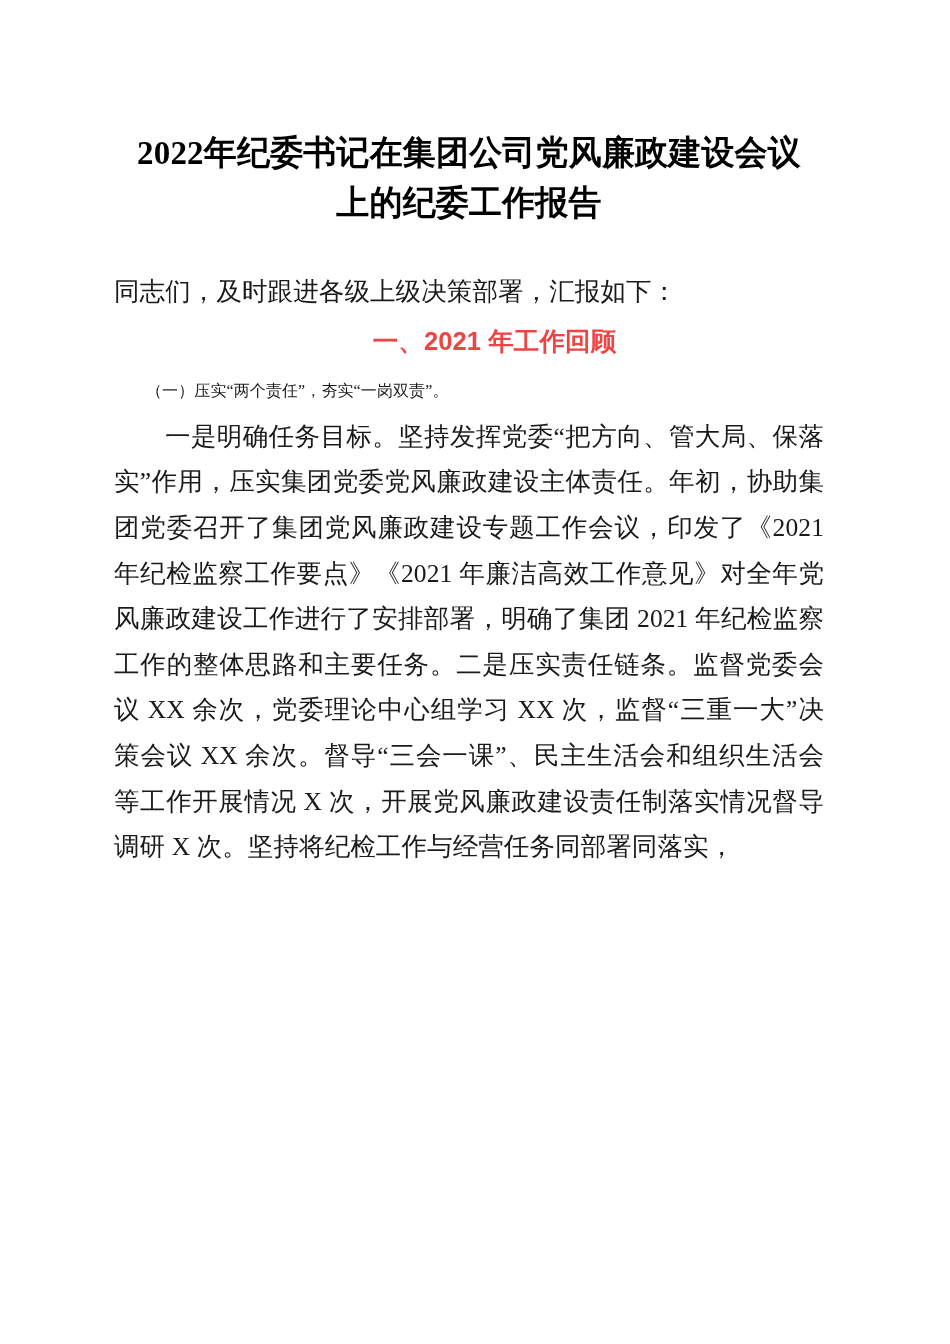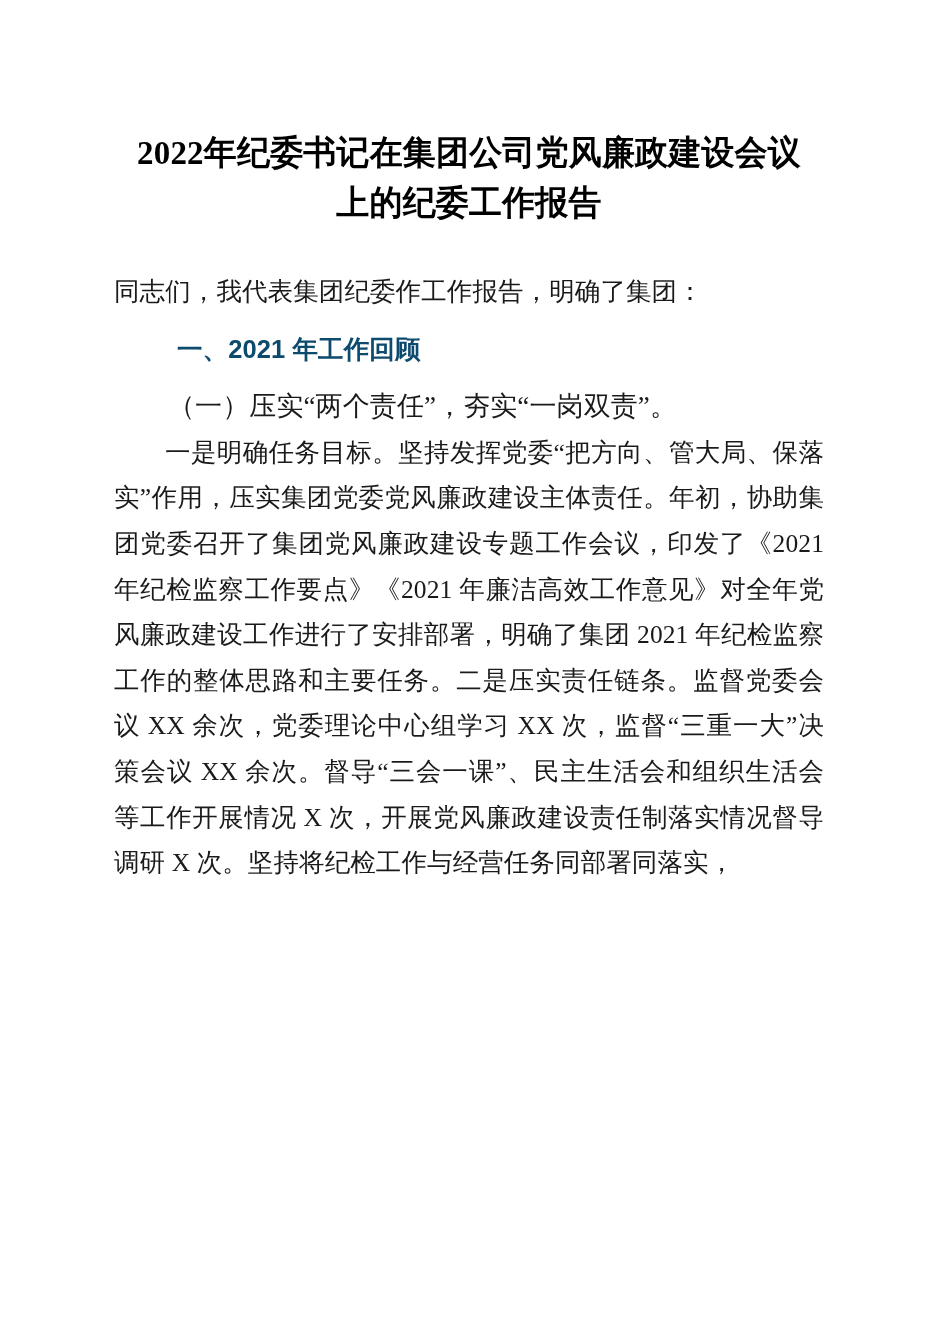--- a/index.html
+++ b/index.html
@@ -58,52 +58,53 @@
     color: #1a1a1a;
     font-family: "Liberation Serif", "DejaVu Serif", serif;
   }
 
   .para.indent {
     text-indent: 2em;
   }
 
   
   .heading-1 {
-    margin: 12px;
+    margin: 4px;
     font-family: "Liberation Sans", "DejaVu Sans", sans-serif;
     font-weight: 700;
     font-size: 25.5px;
     line-height: 45.6px;
     text-indent: 2em;
     letter-spacing: 0.1px;
-    color: #0c4a6e;
+    color: #ef4444;
+    text-align: center;
   }
 
   
   .heading-2 {
     margin: 0;
-    font-size: 27px;
+    font-size: 16px;
     line-height: 45.6px;
     text-indent: 2em;
     letter-spacing: 0.1px;
     color: #1a1a1a;
     font-family: "Liberation Serif", "DejaVu Serif", serif;
   }
 </style>
 </head>
 <body>
 
 <div class="page">
   <div class="content">
 
     <h1 class="doc-title">2022年纪委书记在集团公司党风廉政建设会议上的纪委工作报告</h1>
 
     <div class="body-block">
 
-      <p class="para">同志们，我代表集团纪委作工作报告，明确了集团：</p>
+      <p class="para">同志们，及时跟进各级上级决策部署，汇报如下：</p>
 
 
       <p class="heading-1">一、2021 年工作回顾</p>
 
       <p class="heading-2">（一）压实“两个责任”，夯实“一岗双责”。</p>
 
       <p class="para indent">一是明确任务目标。坚持发挥党委“把方向、管大局、保落实”作用，压实集团党委党风廉政建设主体责任。年初，协助集团党委召开了集团党风廉政建设专题工作会议，印发了《2021 年纪检监察工作要点》《2021 年廉洁高效工作意见》对全年党风廉政建设工作进行了安排部署，明确了集团 2021 年纪检监察工作的整体思路和主要任务。二是压实责任链条。监督党委会议 XX 余次，党委理论中心组学习 XX 次，监督“三重一大”决策会议 XX 余次。督导“三会一课”、民主生活会和组织生活会等工作开展情况 X 次，开展党风廉政建设责任制落实情况督导调研 X 次。坚持将纪检工作与经营任务同部署同落实，</p>
 
     </div>
   </div>

